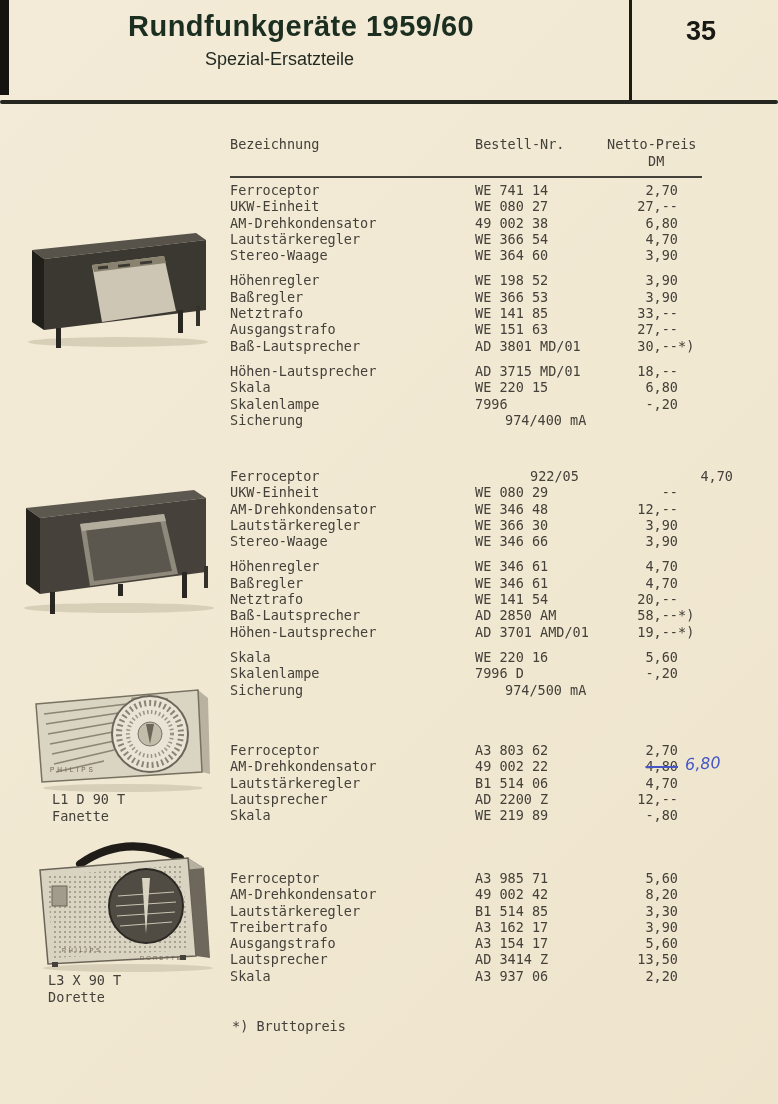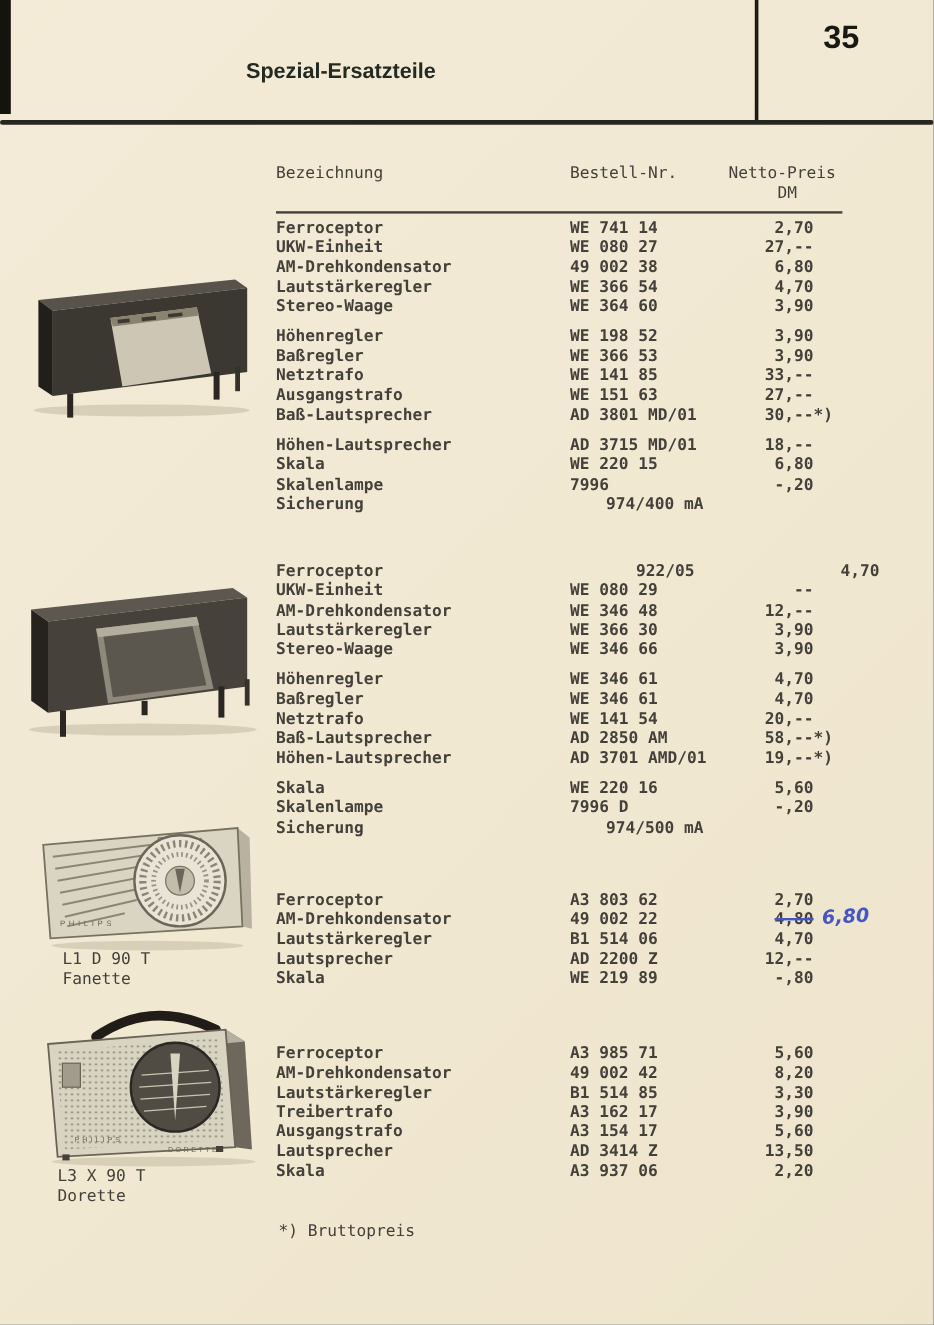--- a/index.html
+++ b/index.html
@@ -12,40 +12,40 @@
   }
   
   .corner-bar{position:absolute;left:0;top:0;width:9px;height:95px;background:#14130f;}
   .title{
     position:absolute;left:128px;top:10px;
     font-family:"Liberation Sans",sans-serif;font-weight:bold;
     font-size:29px;letter-spacing:.5px;color:#1b2e20;
   }
   .subtitle{
     position:absolute;left:205px;top:49px;
-    font-family:"Liberation Sans",sans-serif;font-weight:bold;
+    font-family:"Liberation Sans",sans-serif;font-weight:normal;
     font-size:18px;color:#232a22;
   }
   .pagenum{
     position:absolute;left:686px;top:16px;
     font-family:"Liberation Sans",sans-serif;font-weight:bold;
     font-size:27px;color:#191914;
   }
   .head-vline{position:absolute;left:629px;top:0;width:3px;height:103px;background:#1b1a15;}
   .head-rule{position:absolute;left:0;top:100px;width:778px;height:4px;background:#262620;border-radius:2px;}
   
   .thead{position:absolute;left:230px;top:136px;width:472px;font-size:13.5px;}
   .th-part{position:absolute;left:0;top:0;}
   .th-order{position:absolute;left:245px;top:0;}
   .th-price{position:absolute;left:377px;top:0;}
   .th-dm{position:absolute;left:418px;top:17px;}
   .thead-rule{position:absolute;left:230px;top:176px;width:472px;height:2px;background:#45413b;}
   
   .rows{position:absolute;left:230px;width:540px;font-size:13.5px;line-height:16.3px;}
-  .group{margin-bottom:9px;font-weight:bold;}
+  .group{margin-bottom:9px;}
   .row{display:flex;white-space:pre;}
   .cell.part{width:245px;flex:0 0 auto;}
   .cell.order{width:125px;flex:0 0 auto;}
   .cell.price{width:78px;flex:0 0 auto;text-align:right;}
   .suffix{flex:0 0 auto;}
   .struck{
     text-decoration:line-through;
     text-decoration-color:#4456c6;
     text-decoration-thickness:2px;
   }
@@ -59,20 +59,21 @@
   .caption{position:absolute;font-size:13.5px;line-height:17px;white-space:pre;}
   
   .footnote{position:absolute;left:232px;top:1018px;font-size:13.5px;}
 </style>
 </head>
 <body>
 
 <div class="page">
 
   <div class="corner-bar"></div>
+  <div class="title">Rundfunkgeräte 1959/60</div>
   <div class="subtitle">Spezial-Ersatzteile</div>
   <div class="pagenum">35</div>
   <div class="head-vline"></div>
   <div class="head-rule"></div>
 
   <div class="thead">
     <span class="th-part">Bezeichnung</span>
     <span class="th-order">Bestell-Nr.</span>
     <span class="th-price">Netto-Preis</span>
     <span class="th-dm">DM</span>

